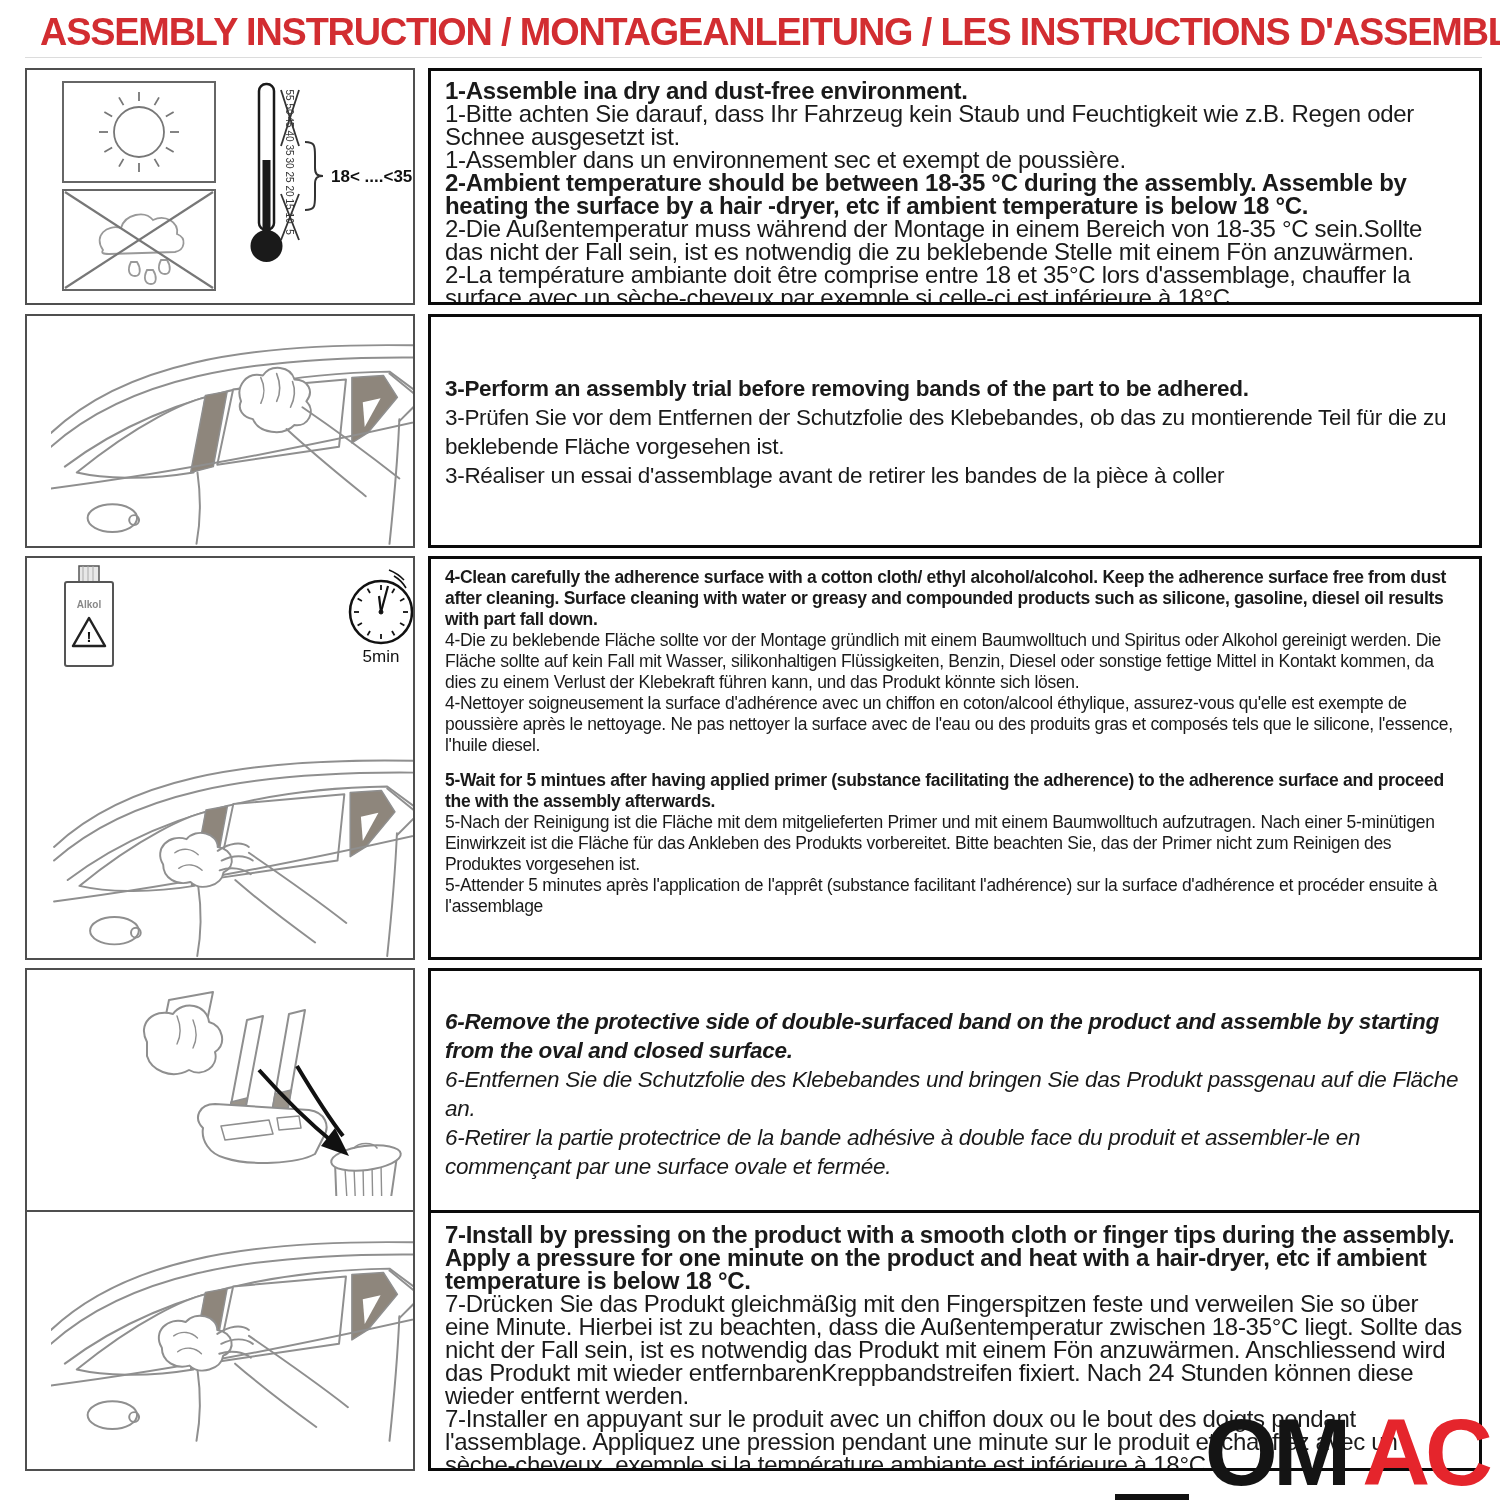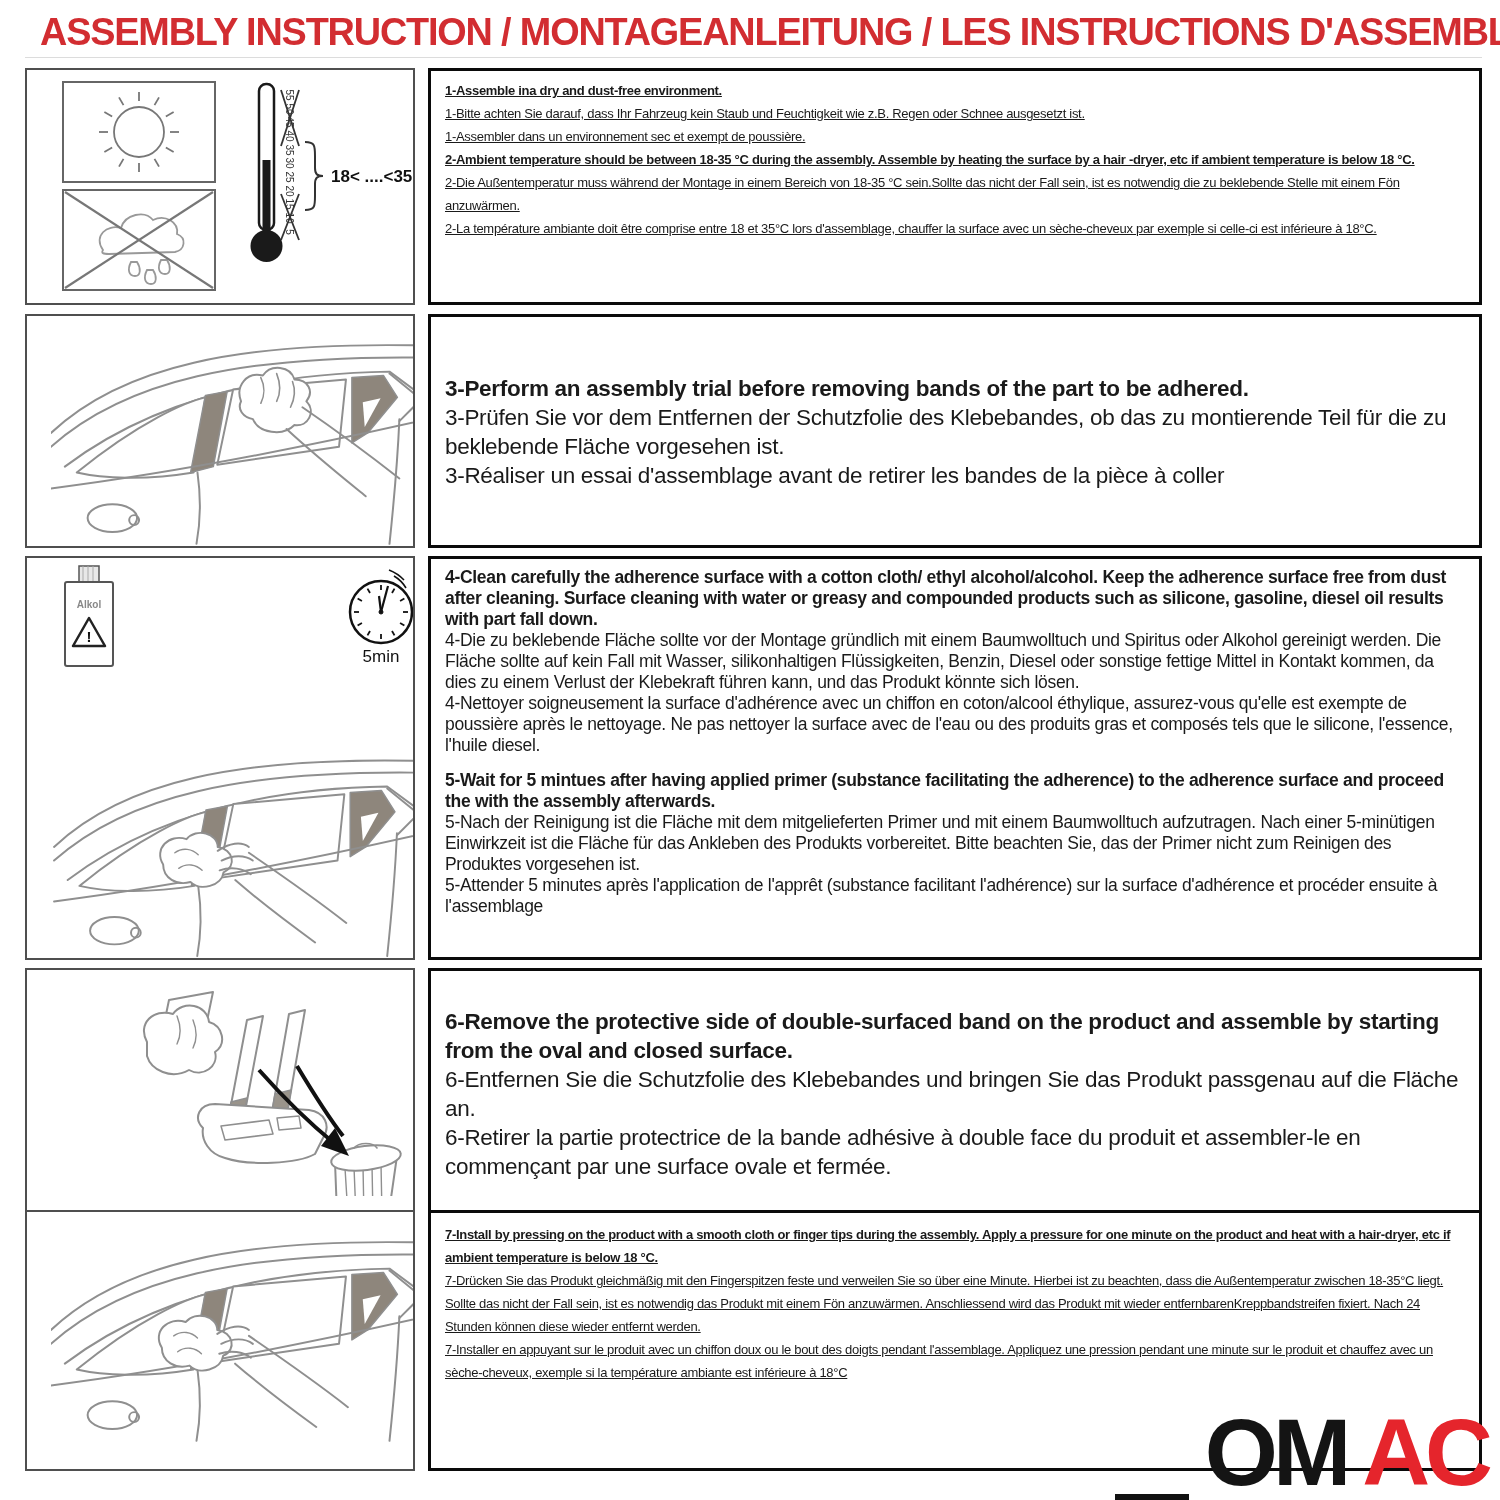--- a/index.html
+++ b/index.html
@@ -6,29 +6,29 @@
   .page{position:relative;width:1500px;height:1500px;background:#fff;overflow:hidden;
         font-family:"Liberation Sans","DejaVu Sans",sans-serif;color:#1a1a1a;}
   .title{position:absolute;left:40px;top:10px;font-size:39px;font-weight:800;
          color:#d22d31;letter-spacing:-1.2px;white-space:nowrap;
          transform:scaleX(.97);transform-origin:left top;}
   .title-rule{position:absolute;top:57px;left:25px;right:18px;height:1px;background:#dcdcdc;}
   .row{position:absolute;left:25px;right:18px;display:flex;gap:13px;}
   .r1{top:68px;height:237px;}
   .r2{top:314px;height:234px;border-radius:30px;}
   .r3{top:556px;height:404px;}
-  .r4{top:968px;height:249px;}
+  .r4{top:968px;height:249px;font-style:italic;}
   .r5{top:1210px;height:261px;}
   .fig{flex:0 0 390px;width:390px;border:2px solid #4f4f4f;background:#fff;
        box-sizing:border-box;overflow:hidden;display:flex;flex-direction:column;padding-left:24px;}
   .fig svg{display:block;}
   .txt{flex:1;border:3px solid #0a0a0a;background:#fff;box-sizing:border-box;
        padding:8px 16px 6px 14px;overflow:hidden;}
   .txt p{margin:0;letter-spacing:-0.3px;}
-  .t-s{font-size:13px;line-height:23px;text-decoration:underline;}
+  .t-s{font-size:24px;line-height:23px;}
   .t-xs{font-size:17.5px;line-height:21px;}
   .t-m{font-size:22.5px;line-height:29px;display:flex;flex-direction:column;justify-content:center;}
   .b{font-weight:700;}
   .gap{margin-top:20px;}
   .t-xs .gap{margin-top:14px;}
   .logo{position:absolute;right:12px;bottom:0px;display:flex;align-items:flex-end;line-height:1;}
   .logo-dash{width:74px;height:6px;background:#111;margin-right:16px;margin-top:18px;}
   .logo-black,.logo-red{font-size:94px;font-weight:900;letter-spacing:-5px;
         font-family:"Liberation Sans","DejaVu Sans",sans-serif;}
   .logo-black{color:#141414;}

